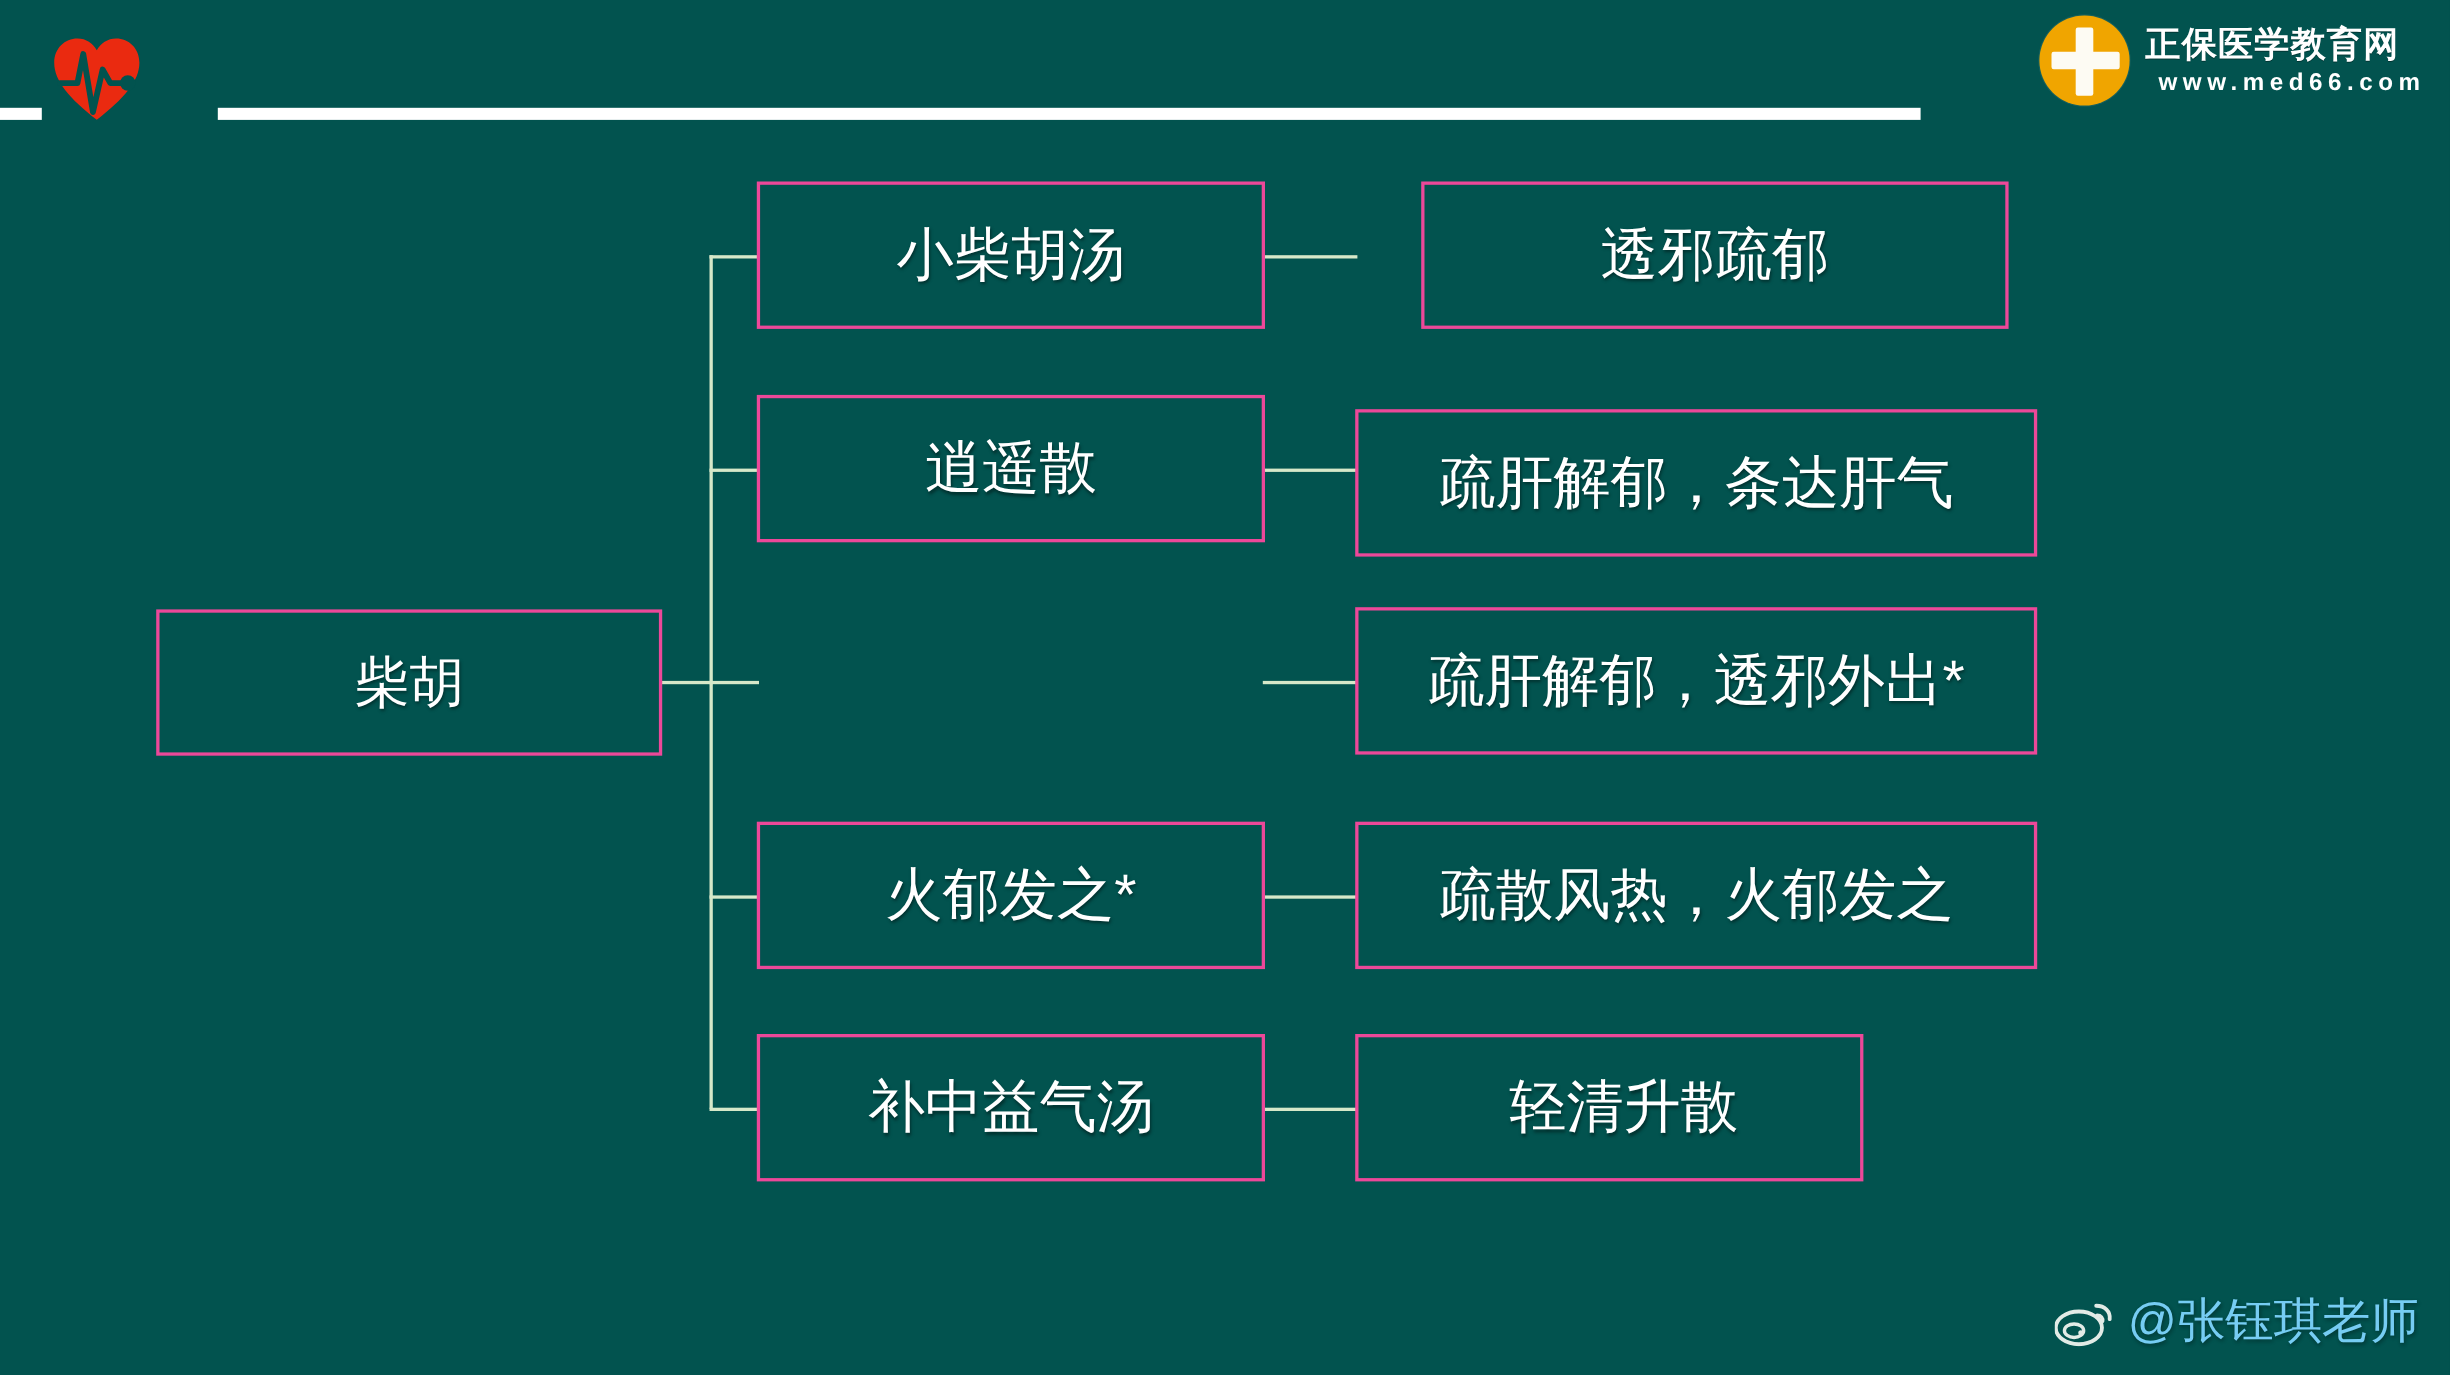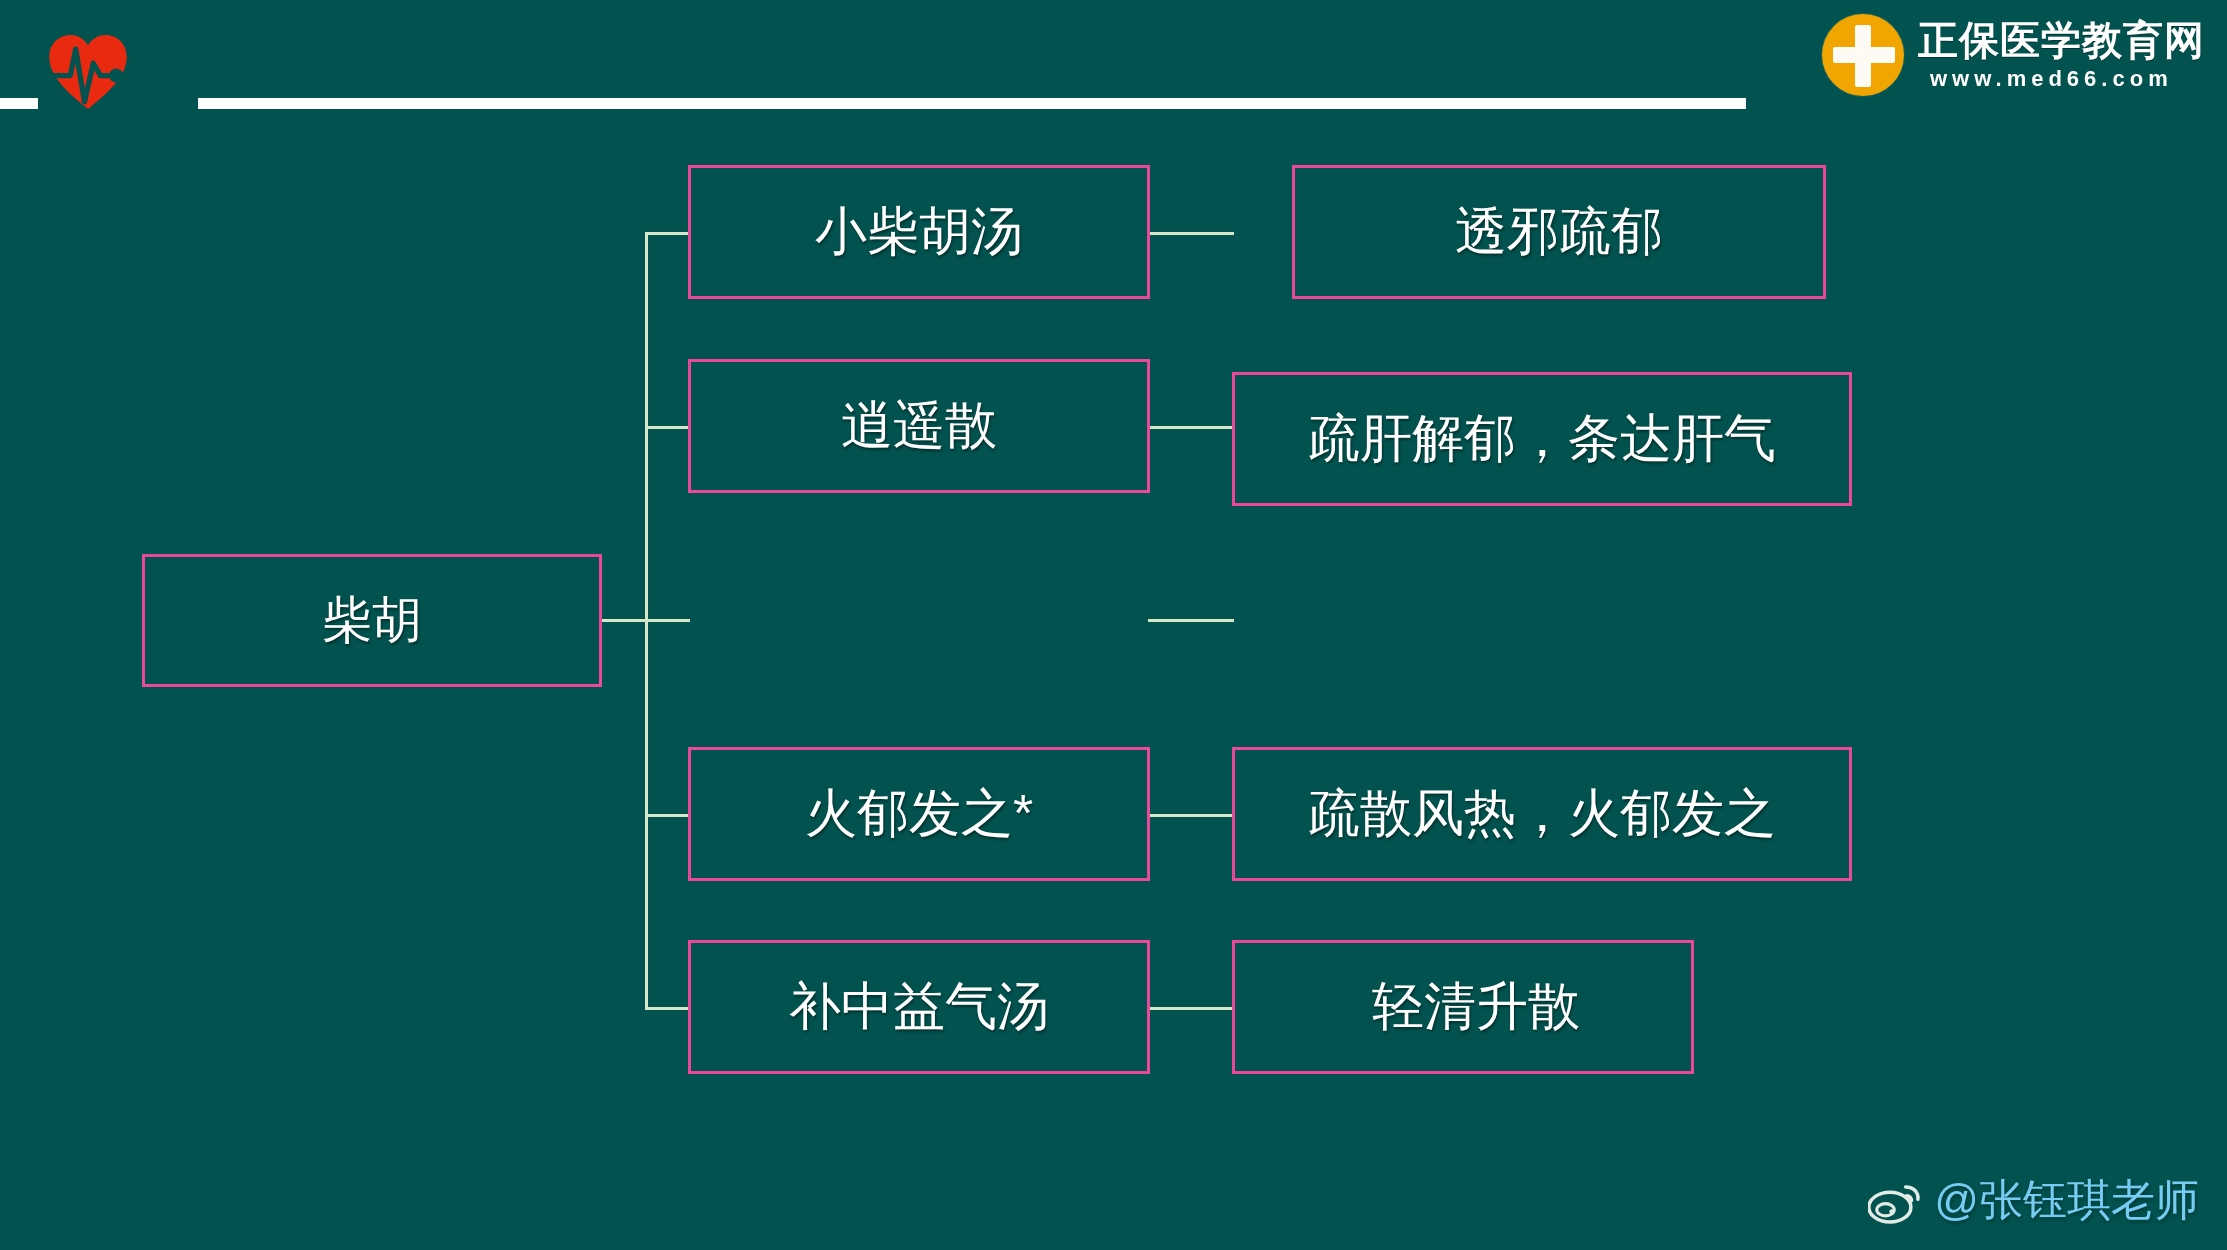--- a/index.html
+++ b/index.html
@@ -41,21 +41,21 @@
     transform:translateX(-50%);
     width:16px; height:62px; background:#fdfbf3; border-radius:2px;
   }
   .brand-mark::after{
     content:""; position:absolute; top:50%; left:11px;
     transform:translateY(-50%);
     width:62px; height:16px; background:#fdfbf3; border-radius:2px;
   }
   .brand-txt{ display:flex; flex-direction:column; line-height:1; }
   .brand-name{
-    font-size:40px; font-weight:bold; color:#ffffff;
+    font-size:32px; font-weight:bold; color:#ffffff;
     letter-spacing:1px; white-space:nowrap;
     text-shadow:0 1px 0 rgba(0,0,0,.35);
   }
   .brand-url{
     font-size:22px; font-weight:bold; color:#ffffff;
     letter-spacing:5px; margin-top:8px; white-space:nowrap;margin-left:12px;
   }
 
   
   .node{
@@ -136,20 +136,23 @@
   <div class="node node-mid" style="left:688px; top:940px; width:462px; height:134px;">
     <span>补中益气汤</span>
   </div>
 
   <div class="node node-out" style="left:1292px; top:165px; width:534px; height:134px;">
     <span>透邪疏郁</span>
   </div>
   <div class="node node-out" style="left:1232px; top:372px; width:620px; height:134px;">
     <span>疏肝解郁，条达肝气</span>
   </div>
+  <div class="node node-out" style="left:1232px; top:552px; width:620px; height:134px;">
+    <span>疏肝解郁，透邪外出*</span>
+  </div>
   <div class="node node-out" style="left:1232px; top:747px; width:620px; height:134px;">
     <span>疏散风热，火郁发之</span>
   </div>
   <div class="node node-out" style="left:1232px; top:940px; width:462px; height:134px;padding-left:26px;">
     <span>轻清升散</span>
   </div>
 
   <div class="watermark">
     <svg class="wb-icon" viewBox="0 0 64 52">
       <ellipse cx="25" cy="33" rx="24" ry="17" fill="none" stroke="#eef4ef" stroke-width="4"></ellipse>

